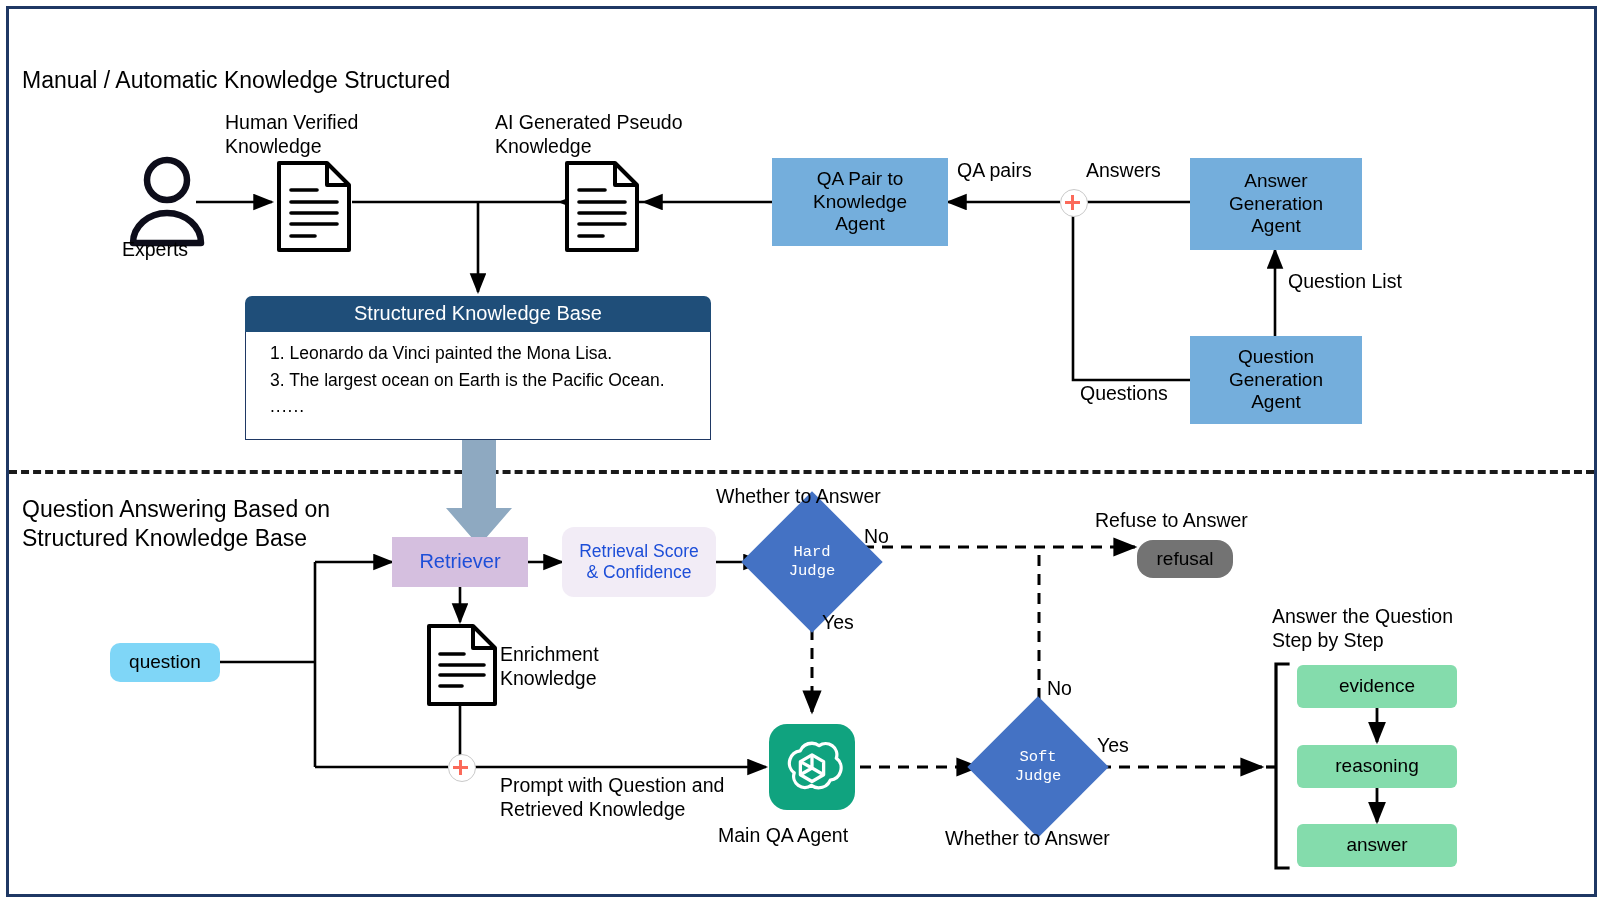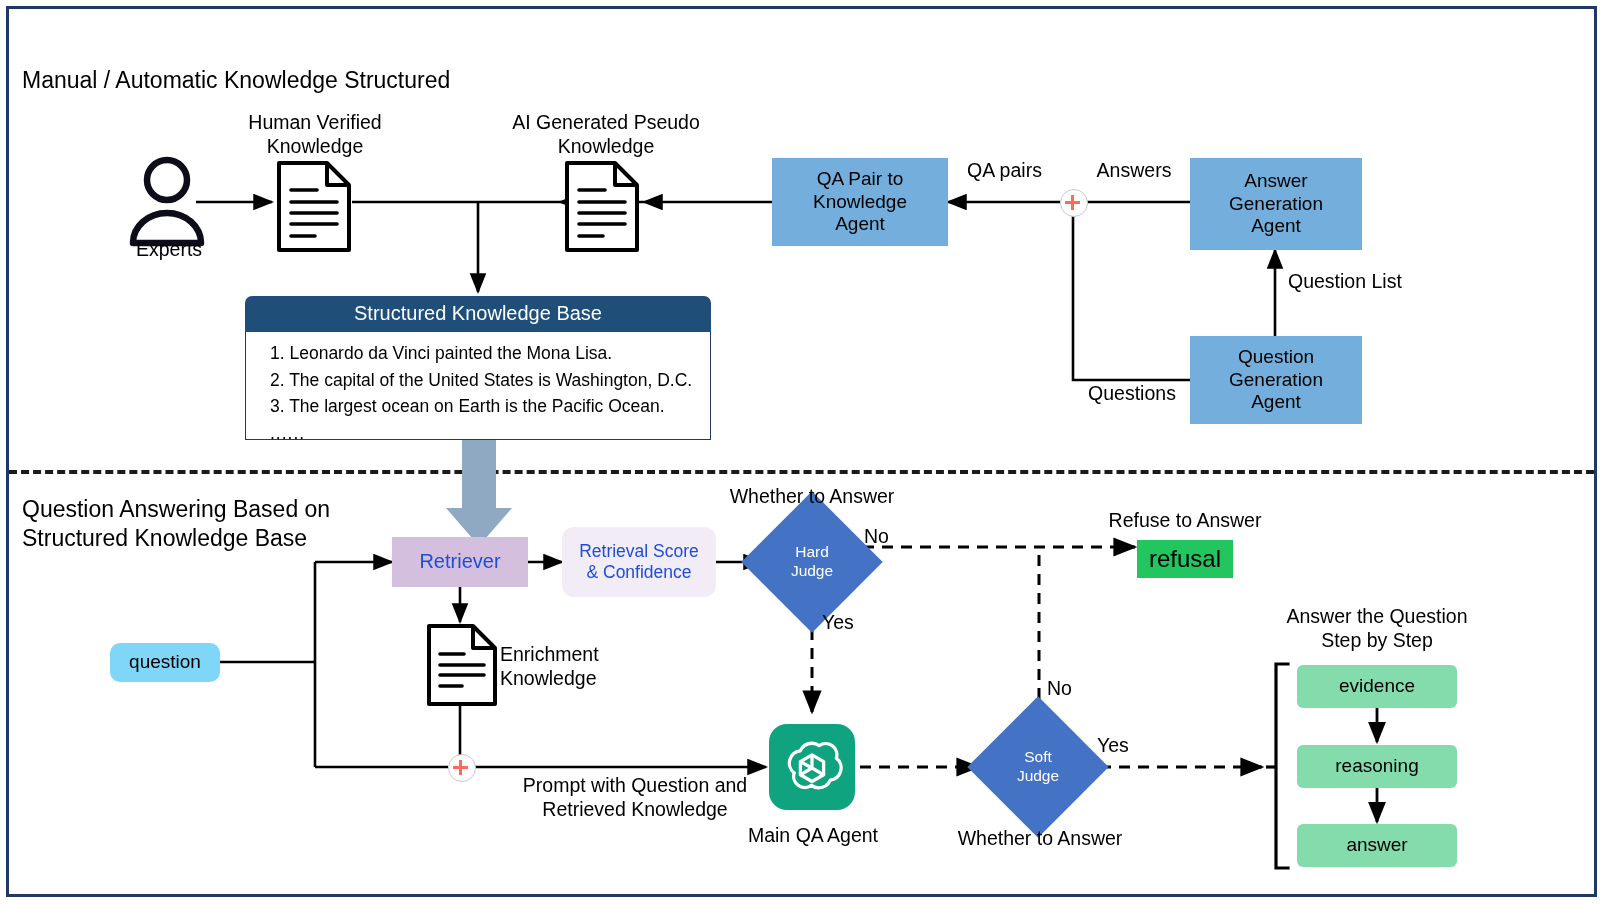--- a/index.html
+++ b/index.html
@@ -111,35 +111,36 @@
     font-size: 17.5px;
     border-radius: 12px;
   }
   .cyan-box {
     background: #7fd6f7;
     color: #000;
     font-size: 19px;
     border-radius: 10px;
   }
   .red-box {
-    background: #22c55e;
-    color: #000;
-    font-size: 24px;
-    border-radius: 0;
+    background: #737373;
+    color: #000;
+    font-size: 19px;
+    border-radius: 16px;
   }
   .green-box {
     background: #84dcac;
     color: #000;
     font-size: 19px;
     border-radius: 6px;
   }
   
   .diamond-wrap {
     position: absolute;
     z-index: 14;
+    font-family: Liberation Mono, monospace;
   }
   .diamond-wrap .dshape {
     position: absolute;
     inset: 0;
     background: #4472c4;
     transform: rotate(45deg);
   }
   .diamond-wrap .dlabel {
     position: absolute;
     inset: 0;
@@ -151,21 +152,20 @@
     font-size: 15.5px;
     line-height: 1.2;
     white-space: pre-line;
   }
   
   .label {
     position: absolute;
     font-size: 19.5px;
     color: #000;
     line-height: 1.22;
-    text-align: center;
     white-space: pre-line;
     z-index: 16;
   }
   
   #edges {
     position: absolute;
     left: 0; top: 0;
     width: 1607px;
     height: 905px;
     z-index: 8;
@@ -357,21 +357,20 @@
   <div class="plus" style="left:1060px; top:189px;"></div>
 
   <div class="label" style="left:957px; top:159px; width:95px;">QA pairs</div>
   <div class="label" style="left:1086px; top:159px; width:96px;">Answers</div>
   <div class="label" style="left:1080px; top:382px; width:104px;">Questions</div>
   <div class="label" style="left:1288px; top:270px; width:150px; text-align:left;">Question List</div>
 
   <div class="node kb-header" style="left:245px; top:296px; width:466px; height:36px;">Structured Knowledge Base</div>
   <div class="kb-body" style="left:245px; top:332px; width:466px; height:108px;">
     <div>1. Leonardo da Vinci painted the Mona Lisa.</div>
-    <div>2. The capital of the United States is Washington, D.C.</div>
     <div>3. The largest ocean on Earth is the Pacific Ocean.</div>
     <div class="ellip">......</div>
   </div>
 
   <div class="node cyan-box" style="left:110px; top:643px; width:110px; height:39px;">question</div>
 
   <div class="node purple-box" style="left:392px; top:537px; width:136px; height:50px;">Retriever</div>
 
   <div class="node lav-box" style="left:562px; top:527px; width:154px; height:70px;">Retrieval Score
 &amp; Confidence</div>

